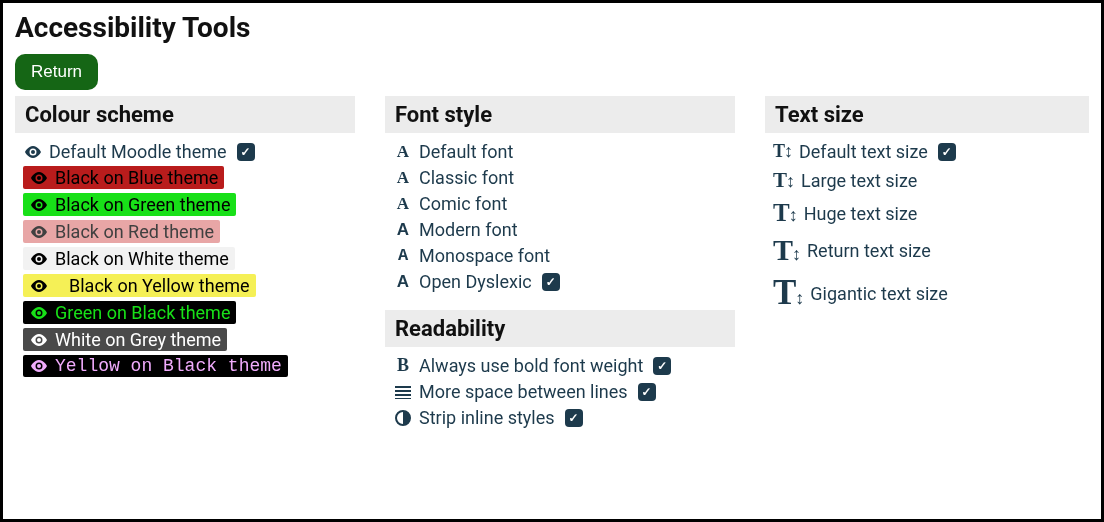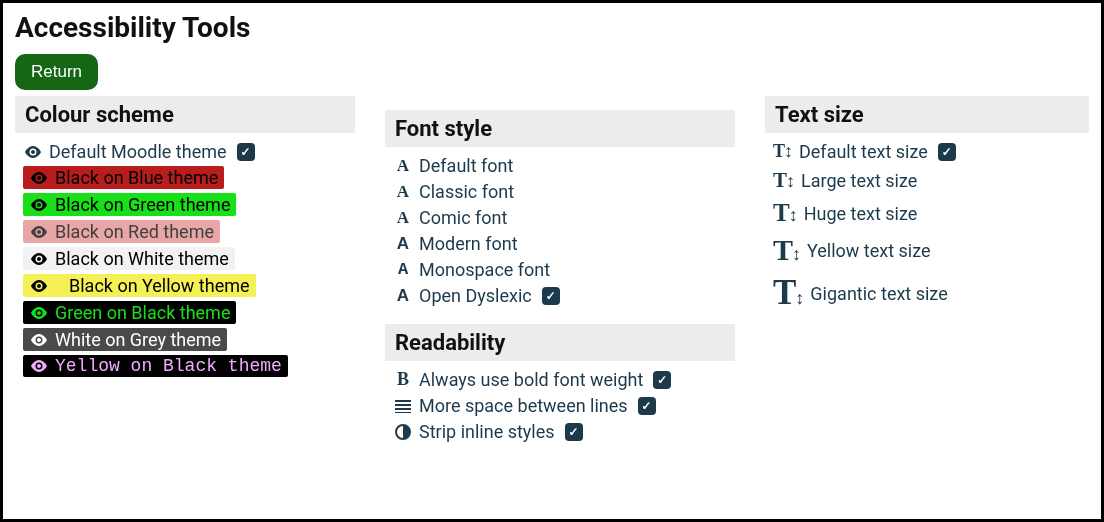--- a/index.html
+++ b/index.html
@@ -37,21 +37,21 @@
   .return-btn { background: #156615; }
   .columns {
     display: flex;
     gap: 30px;
   }
   .col {
     flex: 1;
     min-width: 0;
   }
   .col1 { flex: 0 0 340px; }
-  .col2 { flex: 0 0 350px; margin-top: 14px; }
+  .col2 { flex: 0 0 350px; }
   .col3 { flex: 1 1 auto; }
   .section-head {
     background: #ececec;
     padding: 6px 10px;
     font-size: 22px;
     font-weight: 700;
     color: #111;
     margin-bottom: 8px;
   }
   ul.opts {
@@ -357,21 +357,21 @@
             <span class="bigT">T</span>
             <span class="arrow">↕</span>
           </span>
         <a class="opt-link"><span>Huge text size</span></a>
       </li>
       <li class="ts-massive">
         <span class="tsize-icon">
             <span class="bigT">T</span>
             <span class="arrow">↕</span>
           </span>
-        <a class="opt-link"><span>Yellow text size</span></a>
+        <a class="opt-link"><span>Return text size</span></a>
       </li>
       <li class="ts-gigantic">
         <span class="tsize-icon">
             <span class="bigT">T</span>
             <span class="arrow">↕</span>
           </span>
         <a class="opt-link"><span>Gigantic text size</span></a>
       </li>
     </ul>
   </div>

